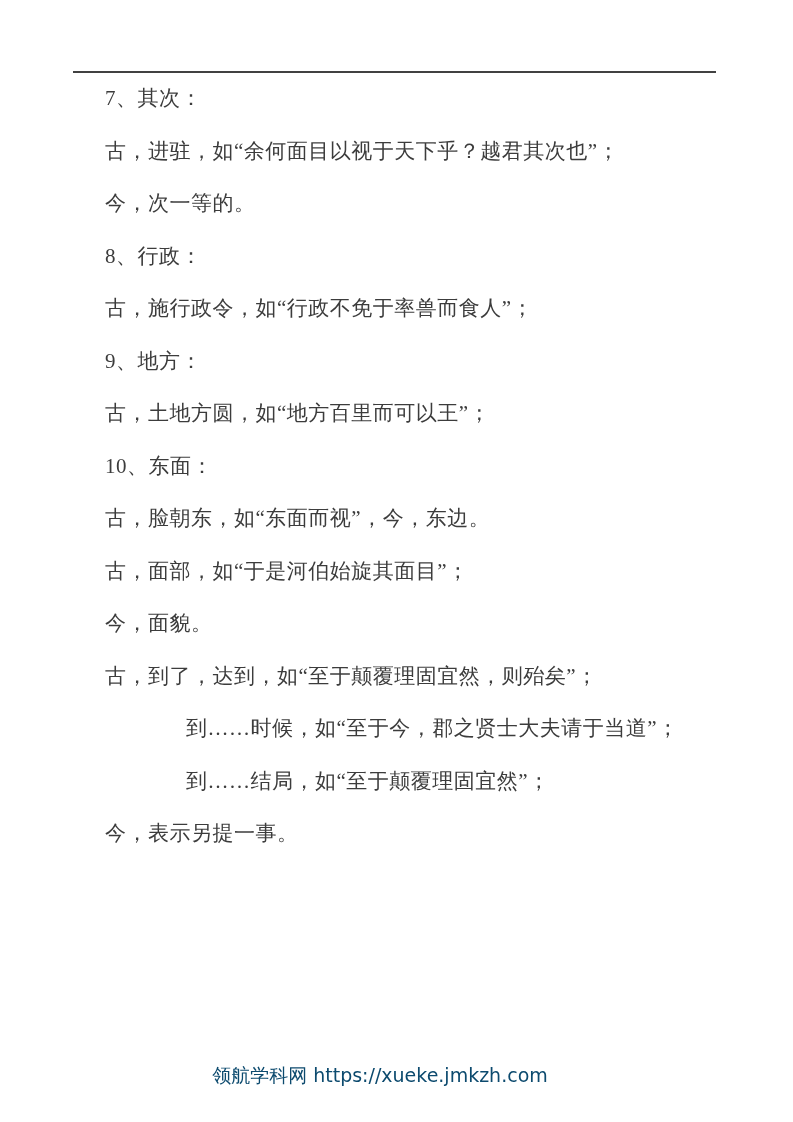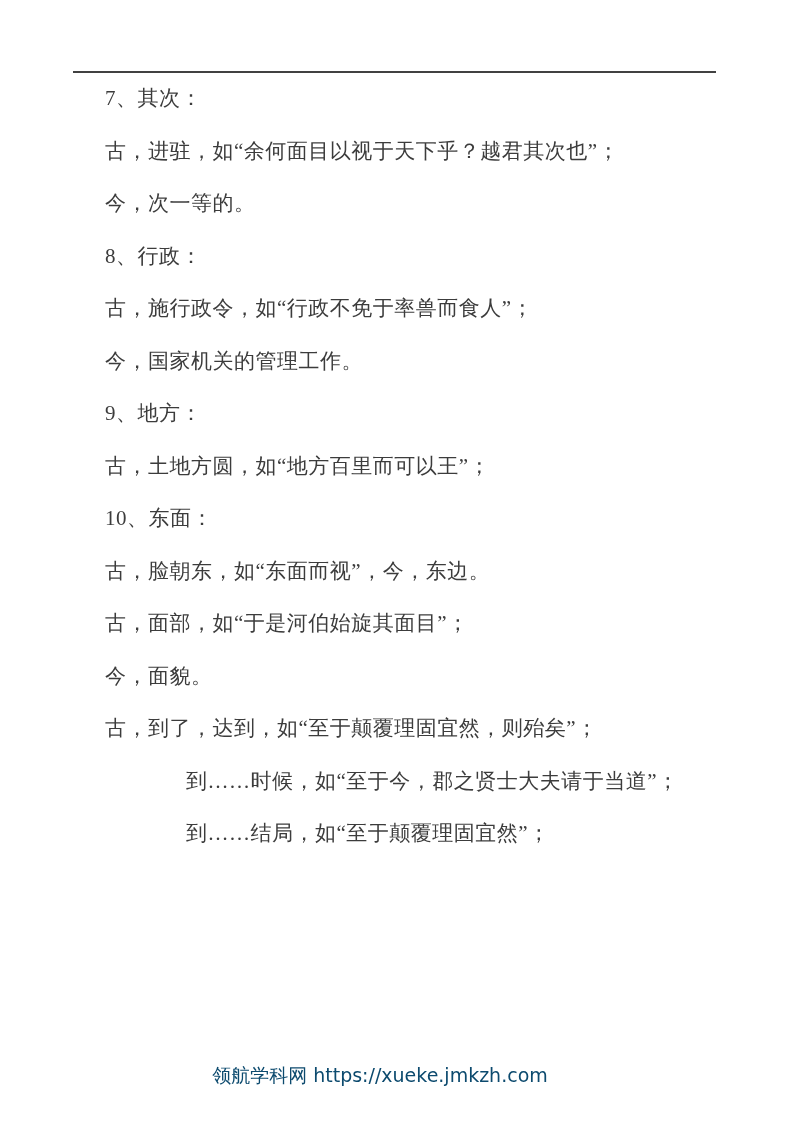--- a/index.html
+++ b/index.html
@@ -64,34 +64,34 @@
   <hr class="header-rule">
 
   <div class="content">
 
     <p class="line">7、其次：</p>
     <p class="line">古，进驻，如“余何面目以视于天下乎？越君其次也”；</p>
     <p class="line">今，次一等的。</p>
 
     <p class="line">8、行政：</p>
     <p class="line">古，施行政令，如“行政不免于率兽而食人”；</p>
-    <p class="line">今，国家机关的管理工作。</p>
 
     <p class="line">9、地方：</p>
     <p class="line">古，土地方圆，如“地方百里而可以王”；</p>
 
     <p class="line">10、东面：</p>
     <p class="line">古，脸朝东，如“东面而视”，今，东边。</p>
 
     <p class="line">古，面部，如“于是河伯始旋其面目”；</p>
     <p class="line">今，面貌。</p>
 
     <p class="line">古，到了，达到，如“至于颠覆理固宜然，则殆矣”；</p>
     <p class="line indent">到……时候，如“至于今，郡之贤士大夫请于当道”；</p>
     <p class="line indent">到……结局，如“至于颠覆理固宜然”；</p>
+    <p class="line">今，表示另提一事。</p>
 
   </div>
 
   <div class="footer">
     <span>领航学科网</span><span>https://xueke.jmkzh.com</span>
   </div>
 
 </div>
 
 </body></html>

